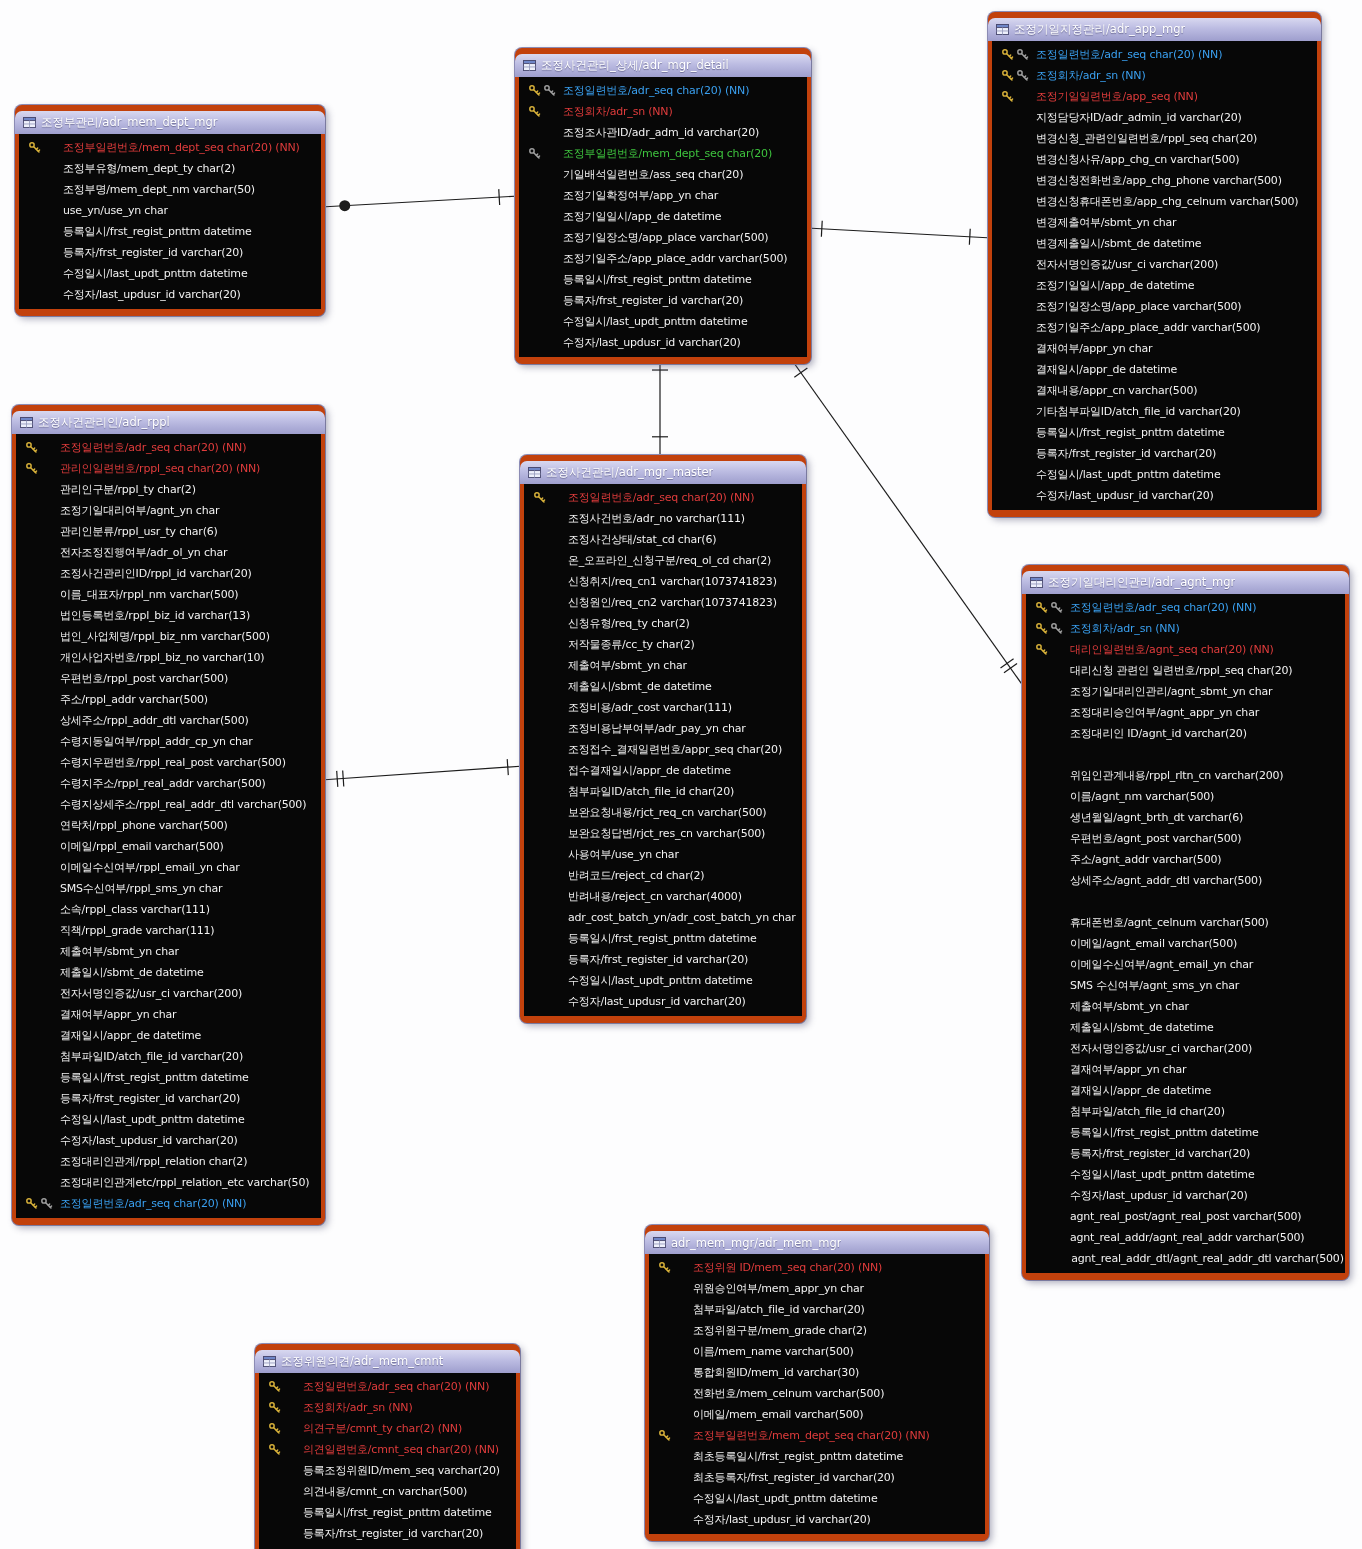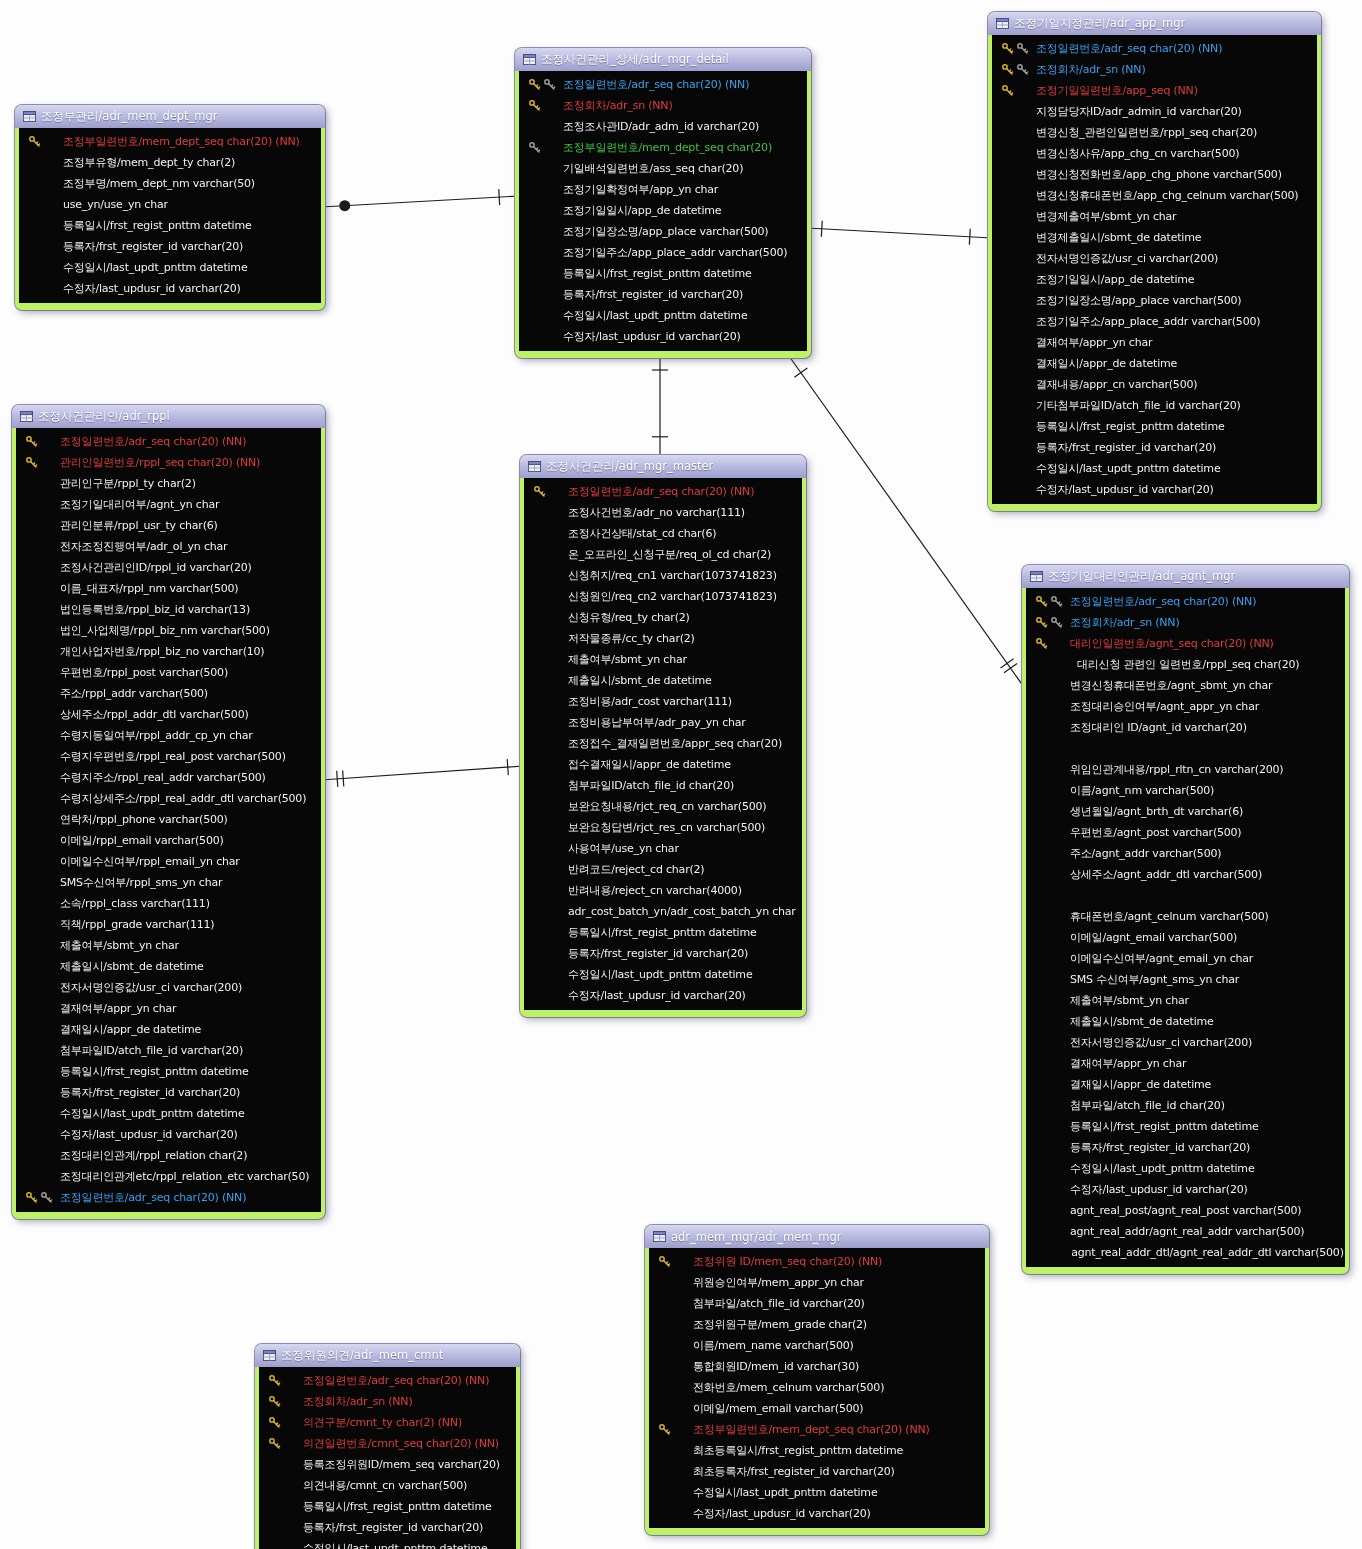--- a/index.html
+++ b/index.html
@@ -1,21 +1,21 @@
 <!DOCTYPE html>
 <html><head>
 <meta charset="utf-8">
 <style>
   *{box-sizing:border-box;}
   html,body{margin:0;padding:0;background:#ffffff;}
   #canvas{position:relative;width:1362px;height:1549px;background:#fdfdfe;
           font-family:"DejaVu Sans","Liberation Sans",sans-serif;overflow:hidden;}
   #rel-svg{position:absolute;left:0;top:0;z-index:1;}
-  .table-box{position:absolute;z-index:2;background:#bef264;border-radius:7px;
-             padding:0 4px 7px;box-shadow:3px 3px 7px rgba(80,80,110,.45),0 0 0 1px #9090ba;}
+  .table-box{position:absolute;z-index:2;background:#c2410c;border-radius:7px;
+             padding:6px 4px 7px;box-shadow:3px 3px 7px rgba(80,80,110,.45),0 0 0 1px #9090ba;}
   .table-header{height:23px;display:flex;align-items:center;gap:5px;margin:0 -4px;
                 padding:0 8px;background:linear-gradient(180deg,#d8d8f0 0%,#bcbce2 45%,#9e9ecd 100%);
                 border-radius:7px 7px 0 0;color:#ffffff;font-size:11.5px;
                 text-shadow:0 1px 1px rgba(70,70,110,.65);white-space:nowrap;overflow:hidden;}
   .tbl-icon{display:inline-flex;flex:0 0 auto;}
   .tbl-title{overflow:hidden;}
   .table-body{background:#070707;padding:3px 0 4px;}
   .col-row{display:flex;align-items:center;height:21px;font-size:11px;white-space:nowrap;overflow:hidden;}
   .key-cell{flex:0 0 44px;display:flex;align-items:center;gap:2px;padding-left:9px;}
   .key-cell svg{flex:0 0 auto;}
@@ -744,25 +744,25 @@
                 <line x1="7.9" y1="7.9" x2="15.2" y2="15.2"></line>
                 <line x1="11.6" y1="11.6" x2="13.4" y2="9.8"></line>
                 <line x1="14.2" y1="14.2" x2="16" y2="12.4"></line>
               </g>
             </svg>
           </span>
           <span class="col-text" style="color: rgb(224, 60, 60);">대리인일련번호/agnt_seq char(20) (NN)</span>
         </div>
         <div class="col-row">
           <span class="key-cell"></span>
-          <span class="col-text" style="color: rgb(242, 242, 242); margin-left: 7px;">대리신청 관련인 일련번호/rppl_seq char(20)</span>
-        </div>
-        <div class="col-row">
-          <span class="key-cell"></span>
-          <span class="col-text" style="color: rgb(242, 242, 242);">변경신청휴대폰번호/agnt_sbmt_yn char</span>
+          <span class="col-text" style="color: rgb(242, 242, 242);">대리신청 관련인 일련번호/rppl_seq char(20)</span>
+        </div>
+        <div class="col-row">
+          <span class="key-cell"></span>
+          <span class="col-text" style="color: rgb(242, 242, 242);">조정기일대리인관리/agnt_sbmt_yn char</span>
         </div>
         <div class="col-row">
           <span class="key-cell"></span>
           <span class="col-text" style="color: rgb(242, 242, 242);">조정대리승인여부/agnt_appr_yn char</span>
         </div>
         <div class="col-row">
           <span class="key-cell"></span>
           <span class="col-text" style="color: rgb(242, 242, 242);">조정대리인 ID/agnt_id varchar(20)</span>
         </div>
         <div class="col-row">

